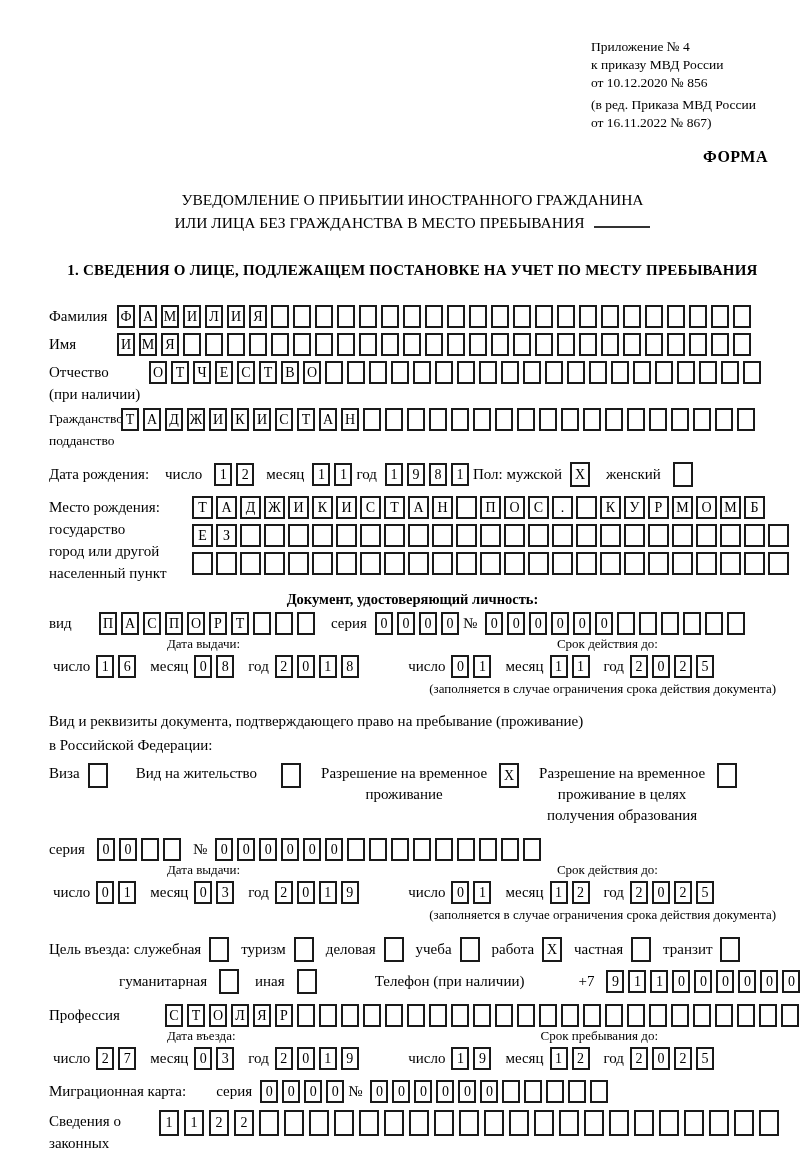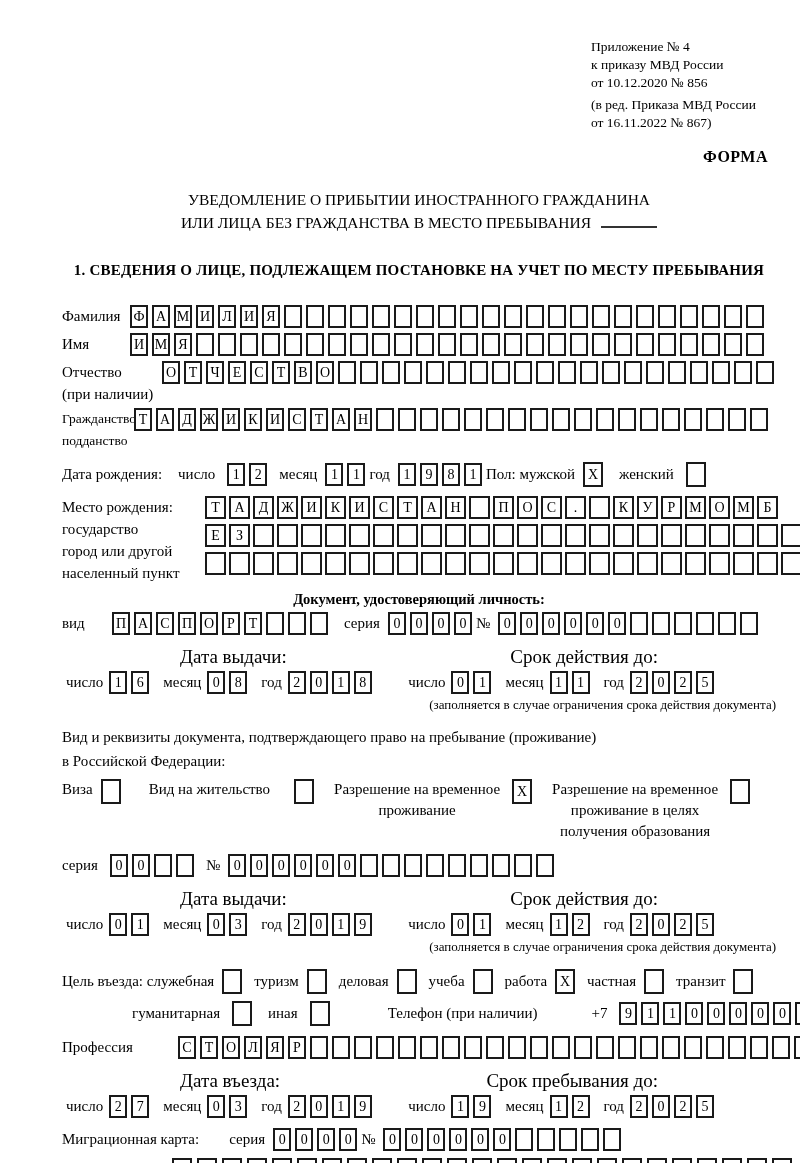--- a/index.html
+++ b/index.html
@@ -1,19 +1,19 @@
 <!DOCTYPE html>
 <html><head>
 <meta charset="utf-8">
 <style>
   html,body{margin:0;padding:0;background:#888;}
   .page{
     width:800px;height:1163px;background:#fff;color:#000;
     font-family:"Liberation Serif","DejaVu Serif",serif;font-size:15px;
-    box-sizing:border-box;padding:38px 24px 0 62px;position:relative;overflow:hidden;
+    box-sizing:border-box;padding:38px 24px 0 49px;position:relative;overflow:hidden;
   }
   .hdr{width:185px;margin-left:auto;font-size:13.5px;line-height:18px;}
   .hdr .gap{height:4px;}
   .forma{font-weight:bold;font-size:16px;text-align:right;margin-top:16px;padding-right:8px;letter-spacing:.5px;}
   .title{text-align:center;font-weight:normal;font-size:15.5px;line-height:23px;margin-top:22px;}
   .blank-line{display:inline-block;width:56px;border-bottom:2px solid #333;margin-left:10px;height:1px;vertical-align:baseline;}
   .sec-head{text-align:center;font-weight:bold;font-size:15px;margin-top:28px;letter-spacing:.2px;}
   .frow{display:flex;align-items:center;margin-top:5px;flex-wrap:nowrap;}
   .frow.top{align-items:flex-start;}
   .lbl{flex:none;}
@@ -24,21 +24,21 @@
     display:flex;align-items:center;justify-content:center;
     font-size:14px;box-sizing:border-box;background:#fff;
   }
   .cells-w .cell{width:21px;margin-right:3px;}
   .cells-r .cell{width:20px;height:26px;margin-right:5px;}
   .cbx .cell{width:20px;height:25px;}
   .stack{display:flex;flex-direction:column;}
   .stack .cells{margin-top:0;}
   .stack .cells + .cells{margin-top:5px;}
   .doc-head{text-align:center;font-weight:bold;font-size:14.5px;margin-top:7px;}
-  .dhead{display:flex;margin-top:11px;font-size:19px;}
+  .dhead{display:flex;margin-top:1px;font-size:13px;}
   .dh-left{margin-left:118px;}
   .dh-right{margin-left:auto;margin-right:118px;}
   .drow{display:flex;align-items:center;margin-top:3px;}
   .dgroup{display:flex;align-items:center;gap:6px;}
   .dgroup .lbl{margin-left:4px;}
   .dg-right{margin-left:auto;margin-right:58px;}
   .note-r{font-size:13px;text-align:right;margin-top:3px;}
   .plain{margin-top:12px;line-height:24px;}
   .visa-row{display:flex;align-items:flex-start;margin-top:6px;line-height:21px;}
   .visa-item{display:flex;align-items:flex-start;}

